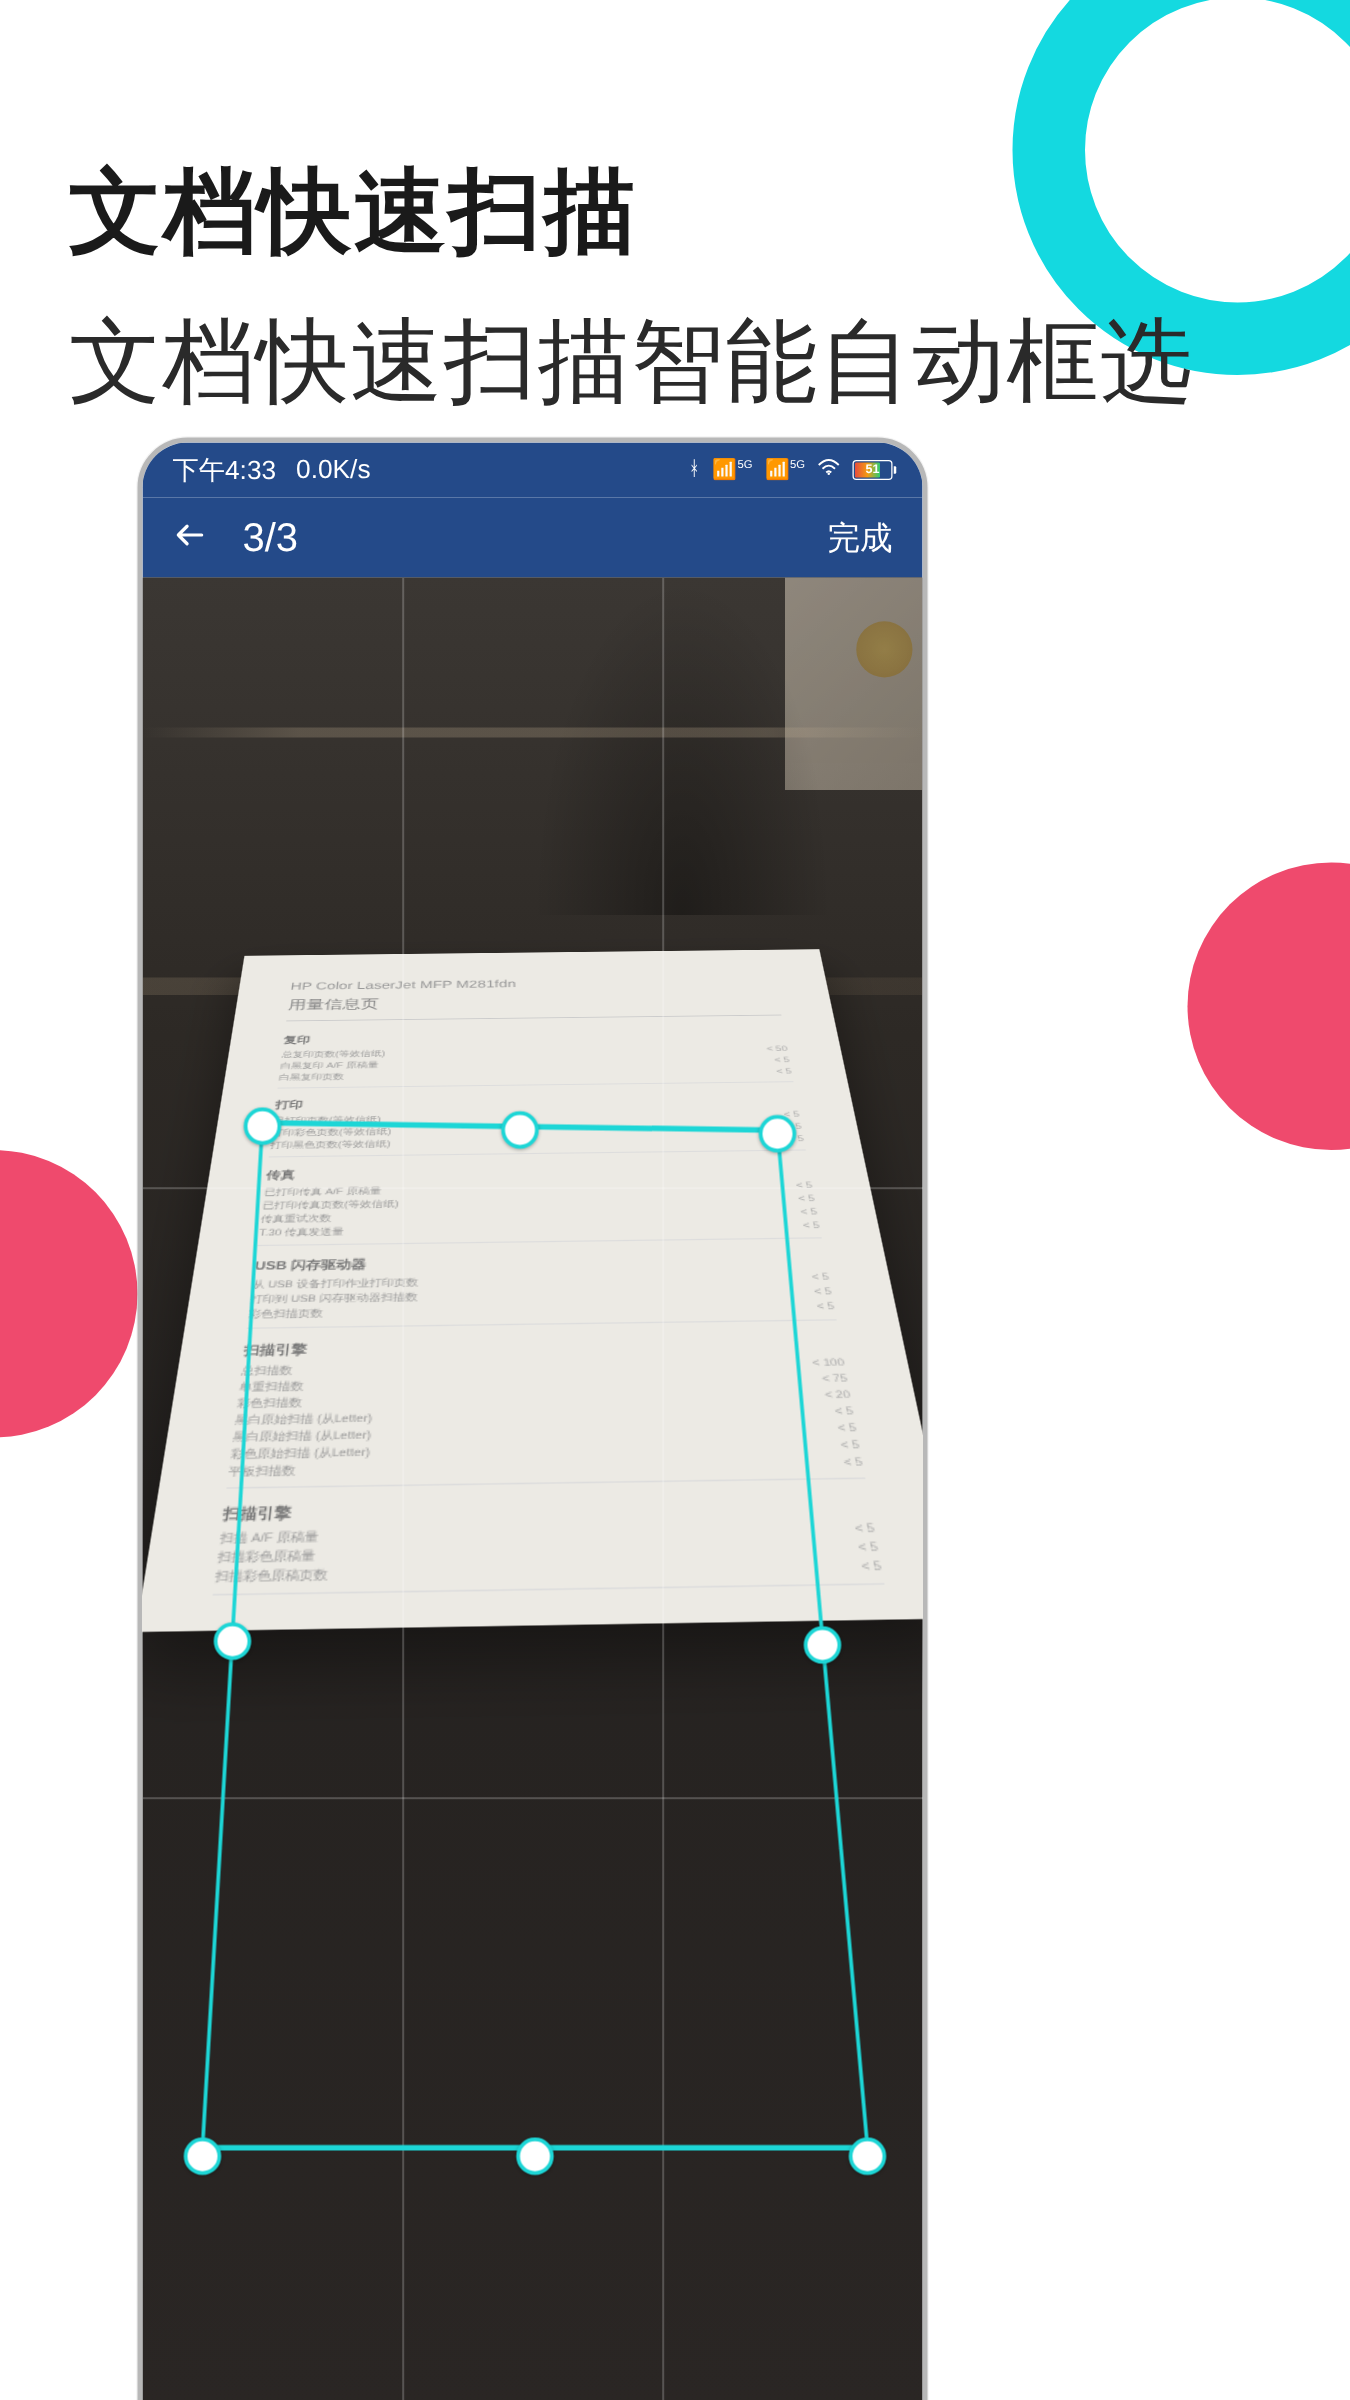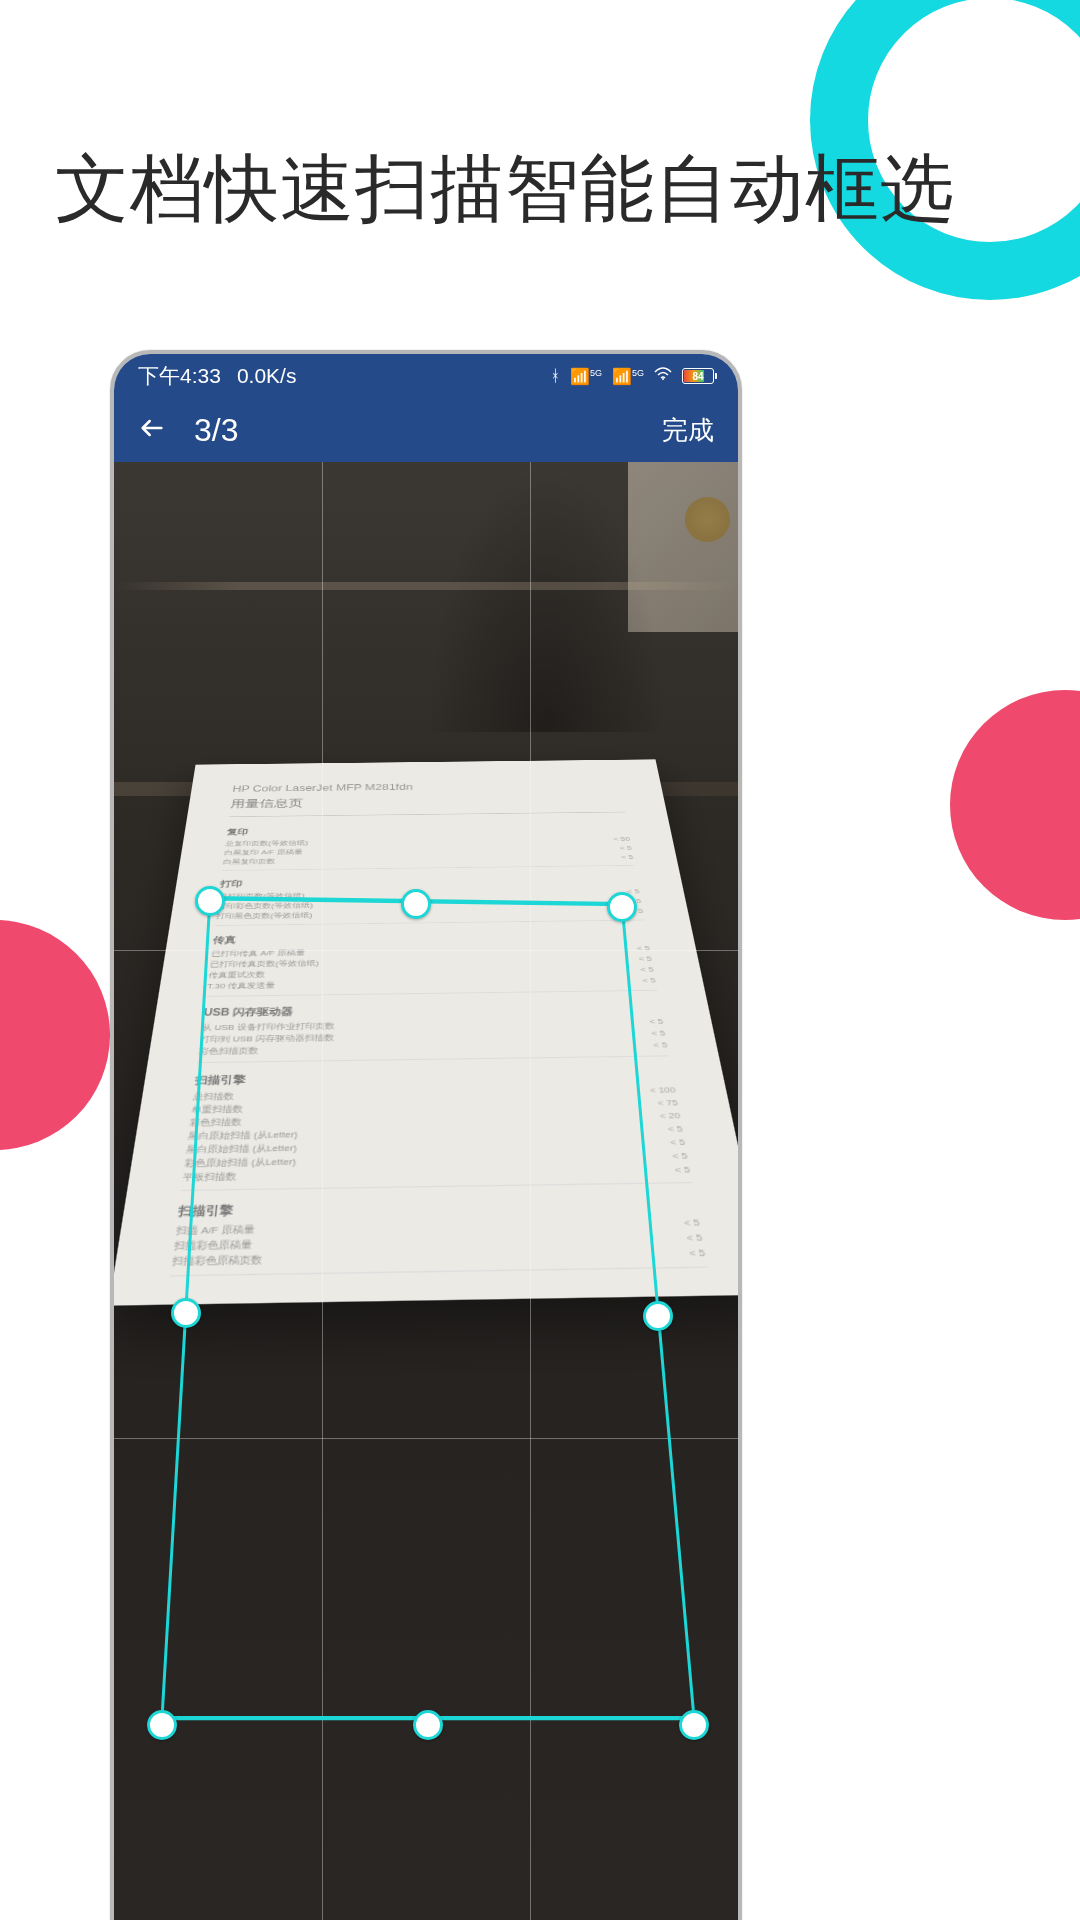--- a/index.html
+++ b/index.html
@@ -291,20 +291,21 @@
     }
   </style>
 </head>
 <body>
 
 <div class="bg-circle-cyan"></div>
 <div class="bg-circle-pink-top"></div>
 <div class="bg-circle-pink-left"></div>
 
 <div class="promo-header">
+  <div class="promo-title">文档快速扫描</div>
   <div class="promo-subtitle">文档快速扫描智能自动框选</div>
 </div>
 
 <div class="phone-frame">
 
   <div class="status-bar">
     <div class="status-left">
       <span>下午4:33</span>
       <span>0.0K/s</span>
     </div>
@@ -313,21 +314,21 @@
       <span class="signal-icon">📶<sup style="font-size:9px">5G</sup></span>
       <span class="signal-icon">📶<sup style="font-size:9px">5G</sup></span>
       <span class="signal-icon">
         <svg width="18" height="14" viewBox="0 0 18 14">
             <path d="M1 5 Q9 -3 17 5 M4 8 Q9 3 14 8 M7 11 Q9 9 11 11" stroke="#fff" stroke-width="1.5" fill="none"></path>
             <circle cx="9" cy="12" r="1" fill="#fff"></circle>
           </svg>
       </span>
       <span class="battery">
         <span class="battery-fill"></span>
-        <span class="battery-text">84</span>
+        <span class="battery-text">51</span>
       </span>
     </div>
   </div>
 
   <div class="app-toolbar">
     <span class="back-arrow">
       <svg width="28" height="28" viewBox="0 0 24 24">
           <path d="M20 12H4 M10 6l-6 6 6 6" stroke="#fff" stroke-width="2.2" fill="none" stroke-linecap="round" stroke-linejoin="round"></path>
         </svg>
     </span>

